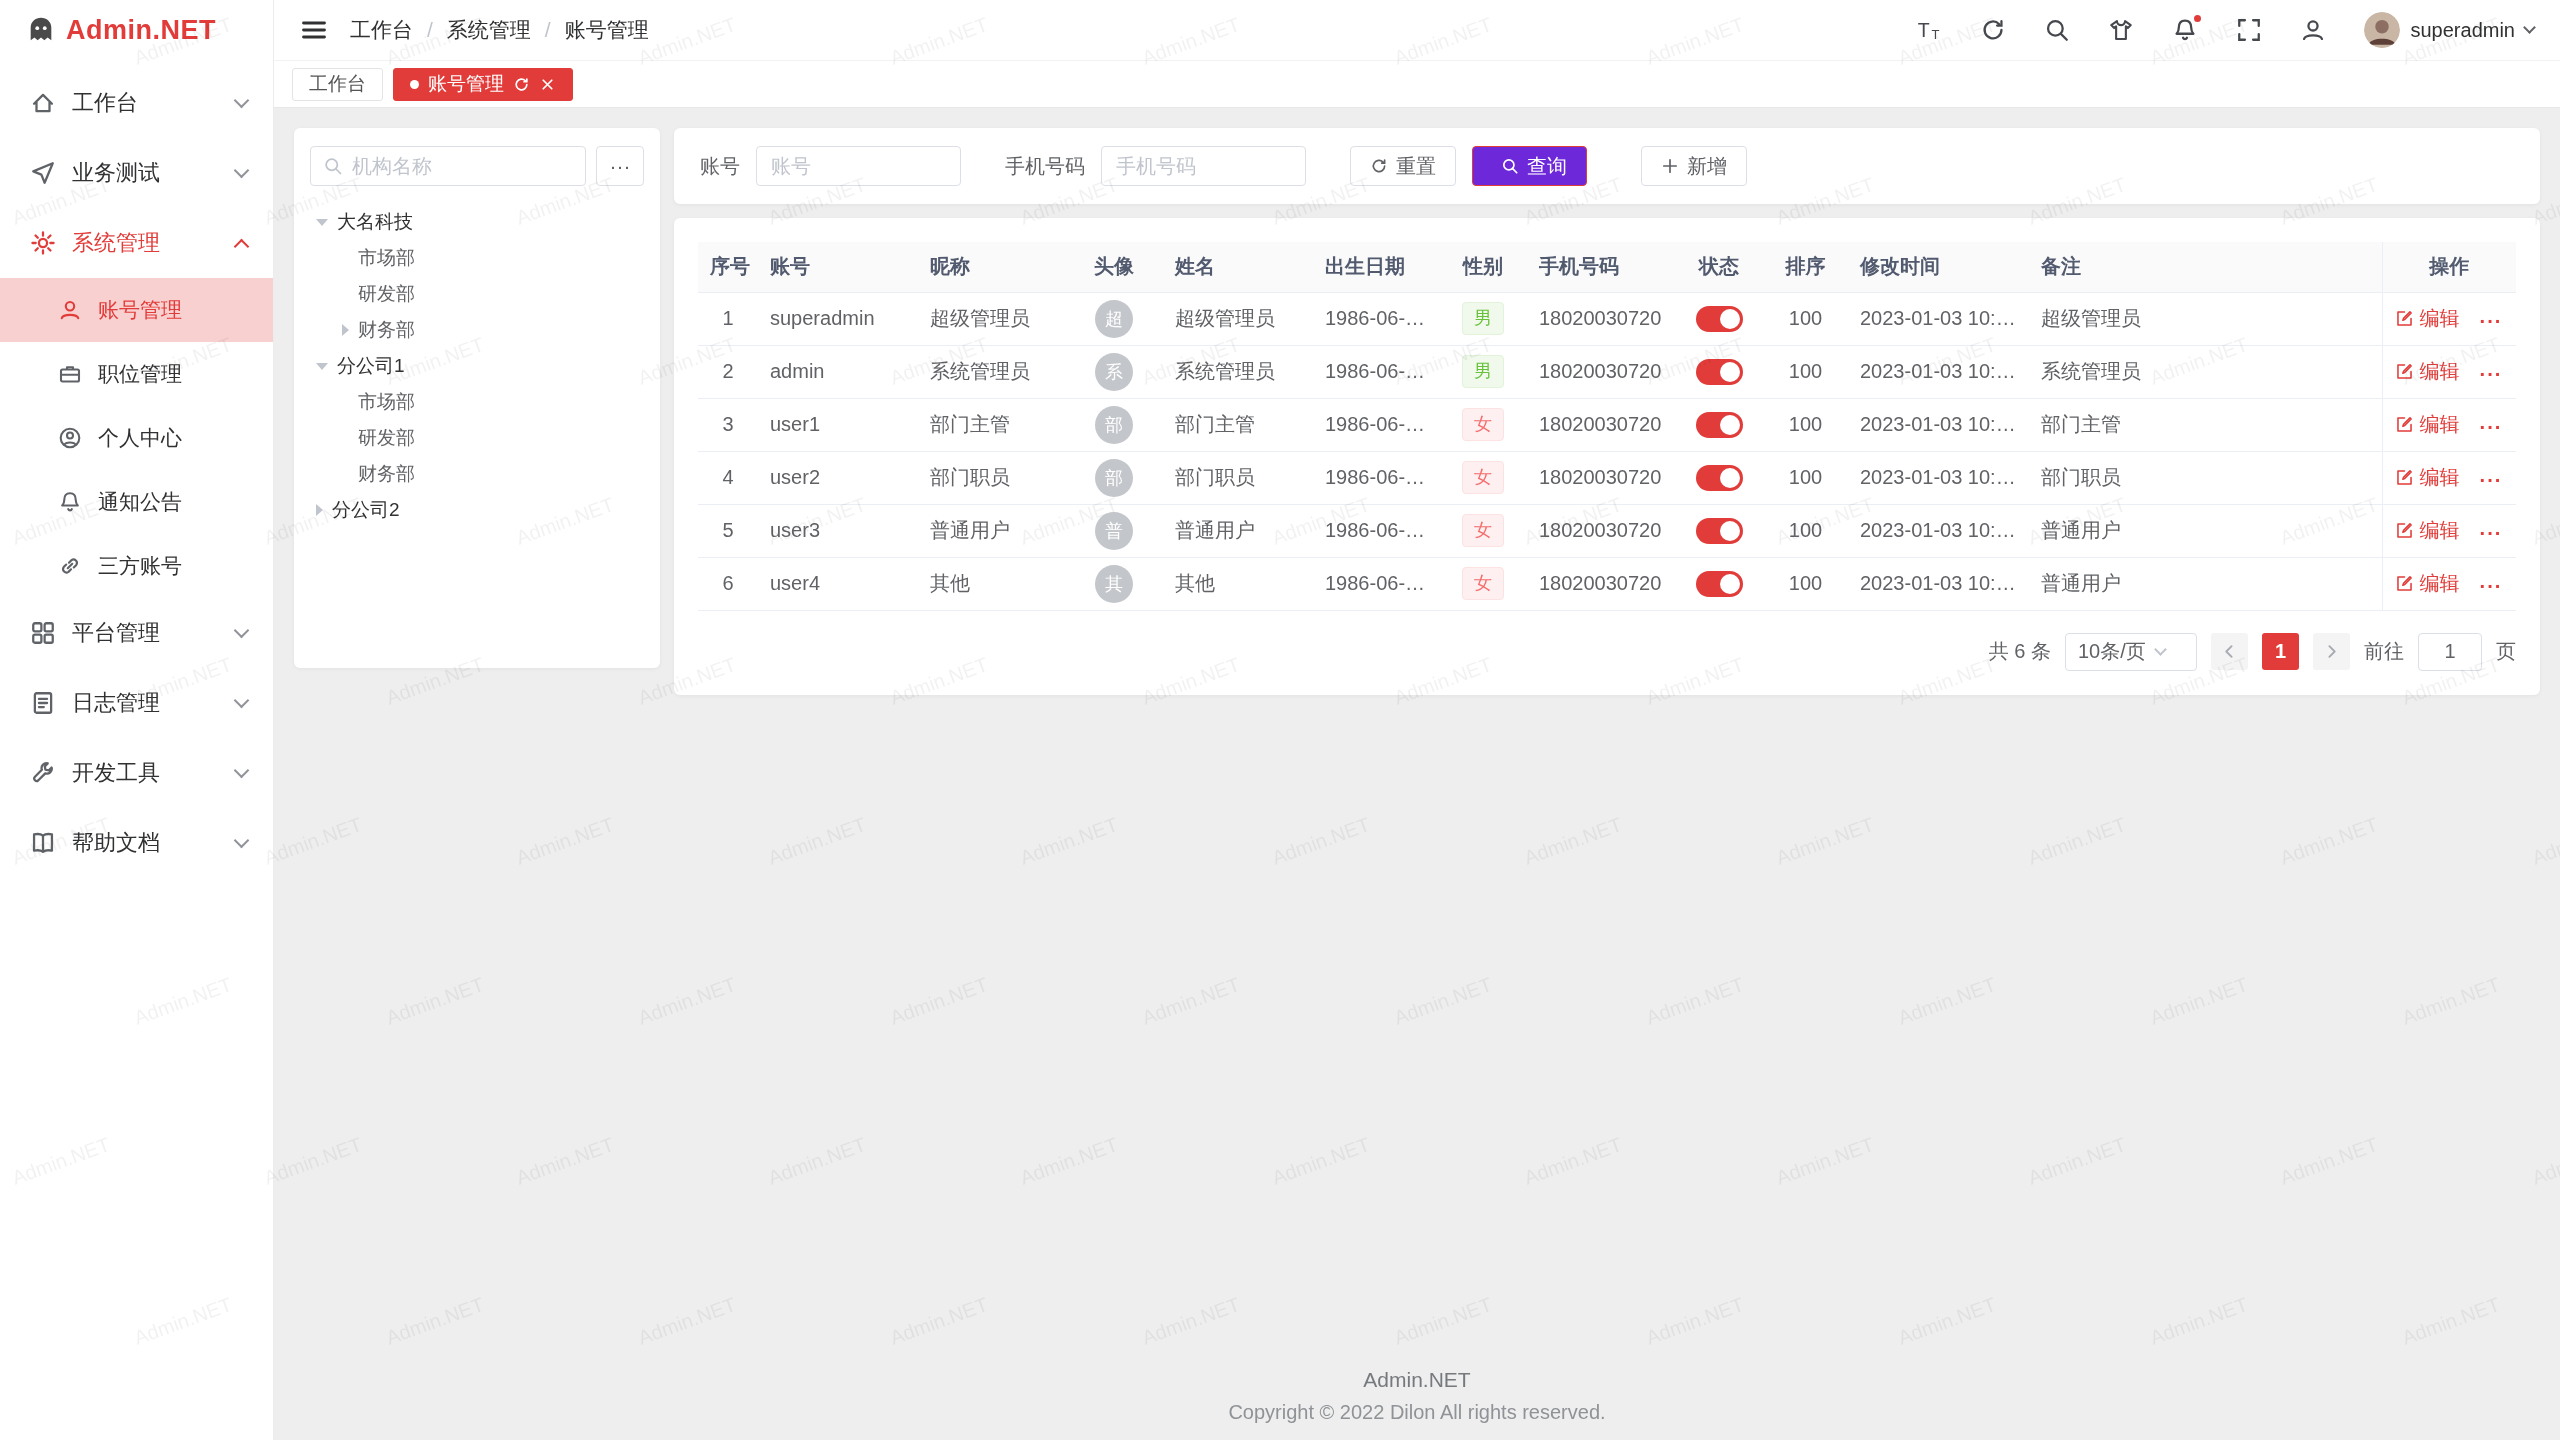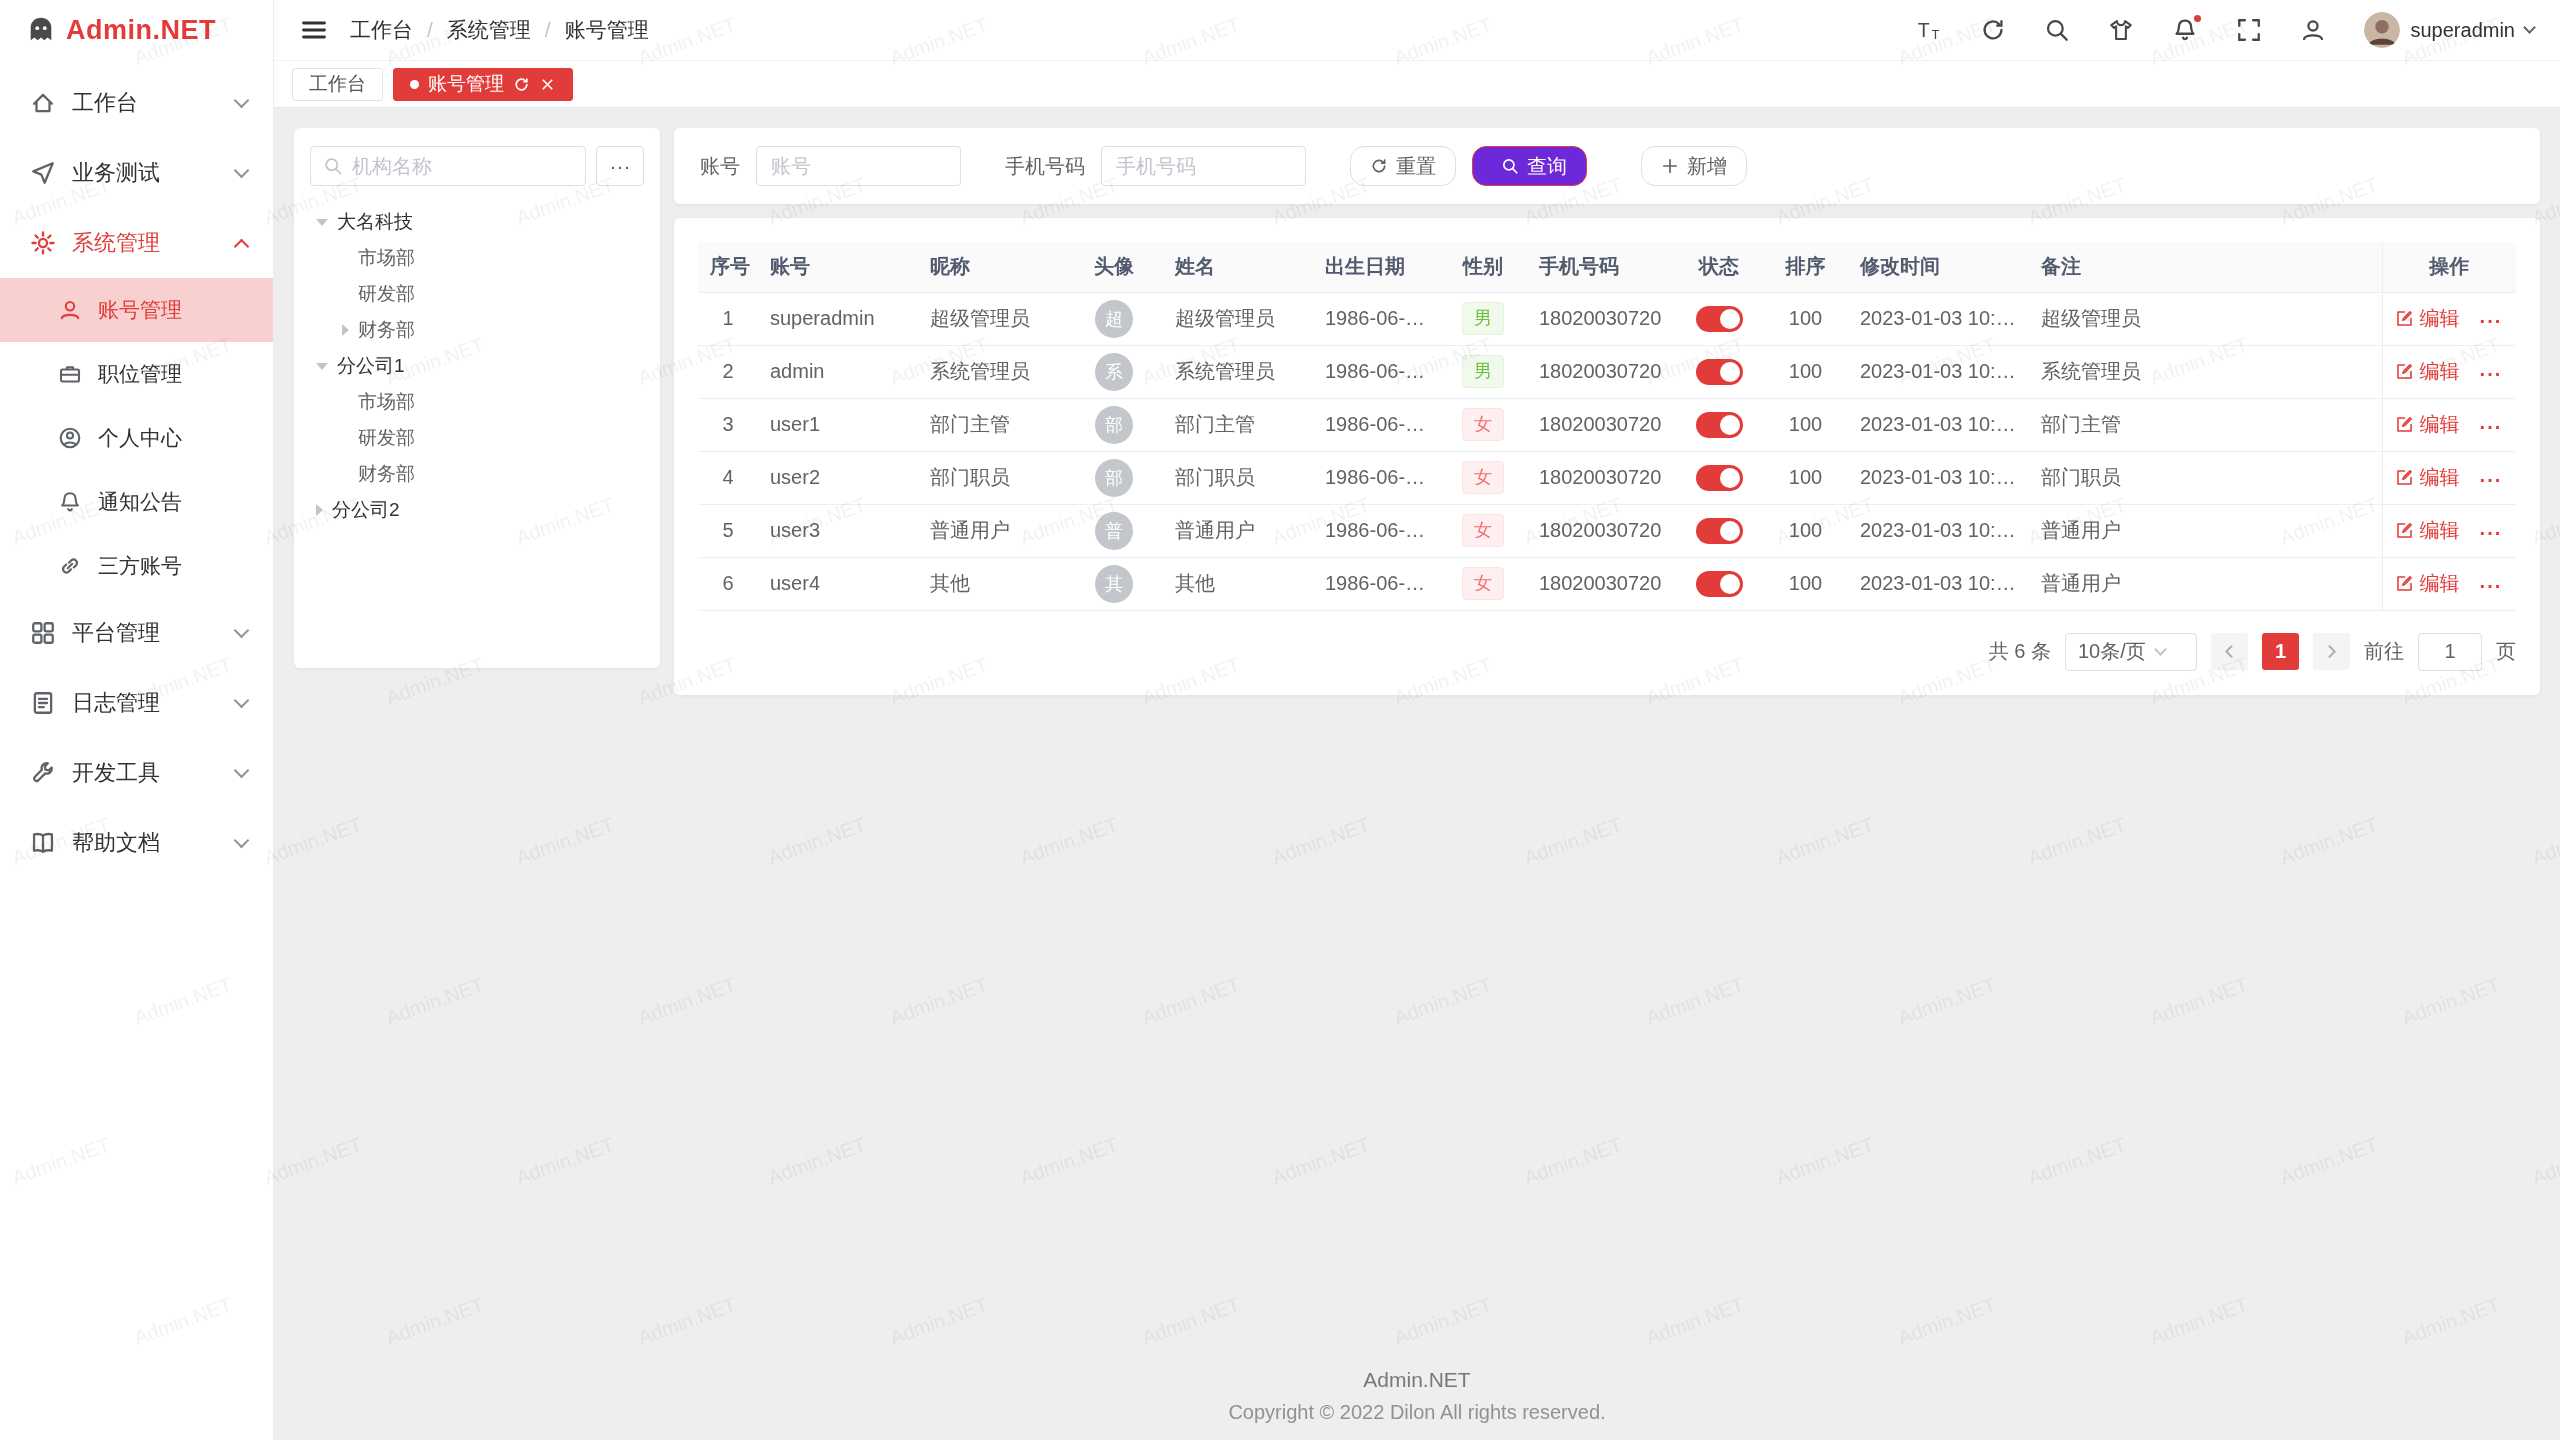--- a/index.html
+++ b/index.html
@@ -74,21 +74,21 @@
   .caret.down { border-left: 6px solid transparent; border-right: 6px solid transparent; border-top: 7px solid #c0c4cc; }
   .caret.right { border-top: 6px solid transparent; border-bottom: 6px solid transparent; border-left: 7px solid #c0c4cc; }
 
   .right-col { flex: 1; min-width: 0; display: flex; flex-direction: column; gap: 14px; }
 
   .filter-card { height: 76px; display: flex; align-items: center; padding: 0 26px; gap: 16px; }
   .f-label { font-size: 20px; color: #606266; white-space: nowrap; }
   .f-input { width: 205px; height: 40px; border: 1px solid #dcdfe6; border-radius: 4px; padding: 0 14px; font-size: 20px; color: #606266; outline: none; font-family: inherit; }
   .f-input::placeholder { color: #c0c4cc; }
   .f-group-gap { width: 12px; flex: none; }
-  .btn { height: 40px; border-radius: 14px; display: inline-flex; align-items: center; gap: 8px; padding: 0 19px; font-size: 20px; cursor: pointer; border: 1px solid #dcdfe6; background: #fff; color: #606266; white-space: nowrap; font-family: inherit; }
+  .btn { height: 40px; border-radius: 4px; display: inline-flex; align-items: center; gap: 8px; padding: 0 19px; font-size: 20px; cursor: pointer; border: 1px solid #dcdfe6; background: #fff; color: #606266; white-space: nowrap; font-family: inherit; }
   .btn svg { width: 18px; height: 18px; }
   .btn.primary { background: #6d28d9; border-color: #e13c39; color: #fff; padding-left: 28px; }
   .btn.add { margin-left: 38px; }
 
   .table-card { padding: 24px; }
   table { width: 100%; border-collapse: collapse; table-layout: fixed; }
   th { height: 50px; background: #fafafa; font-size: 20px; color: #515a6e; font-weight: bold; text-align: left; padding: 0 12px; border-bottom: 1px solid #ebeef5; white-space: nowrap; }
   td { height: 53px; font-size: 20px; color: #606266; padding: 0 12px; border-bottom: 1px solid #ebeef5; white-space: nowrap; overflow: hidden; text-overflow: ellipsis; }
   th.c, td.c { text-align: center; }
   th.op { text-align: center; }

